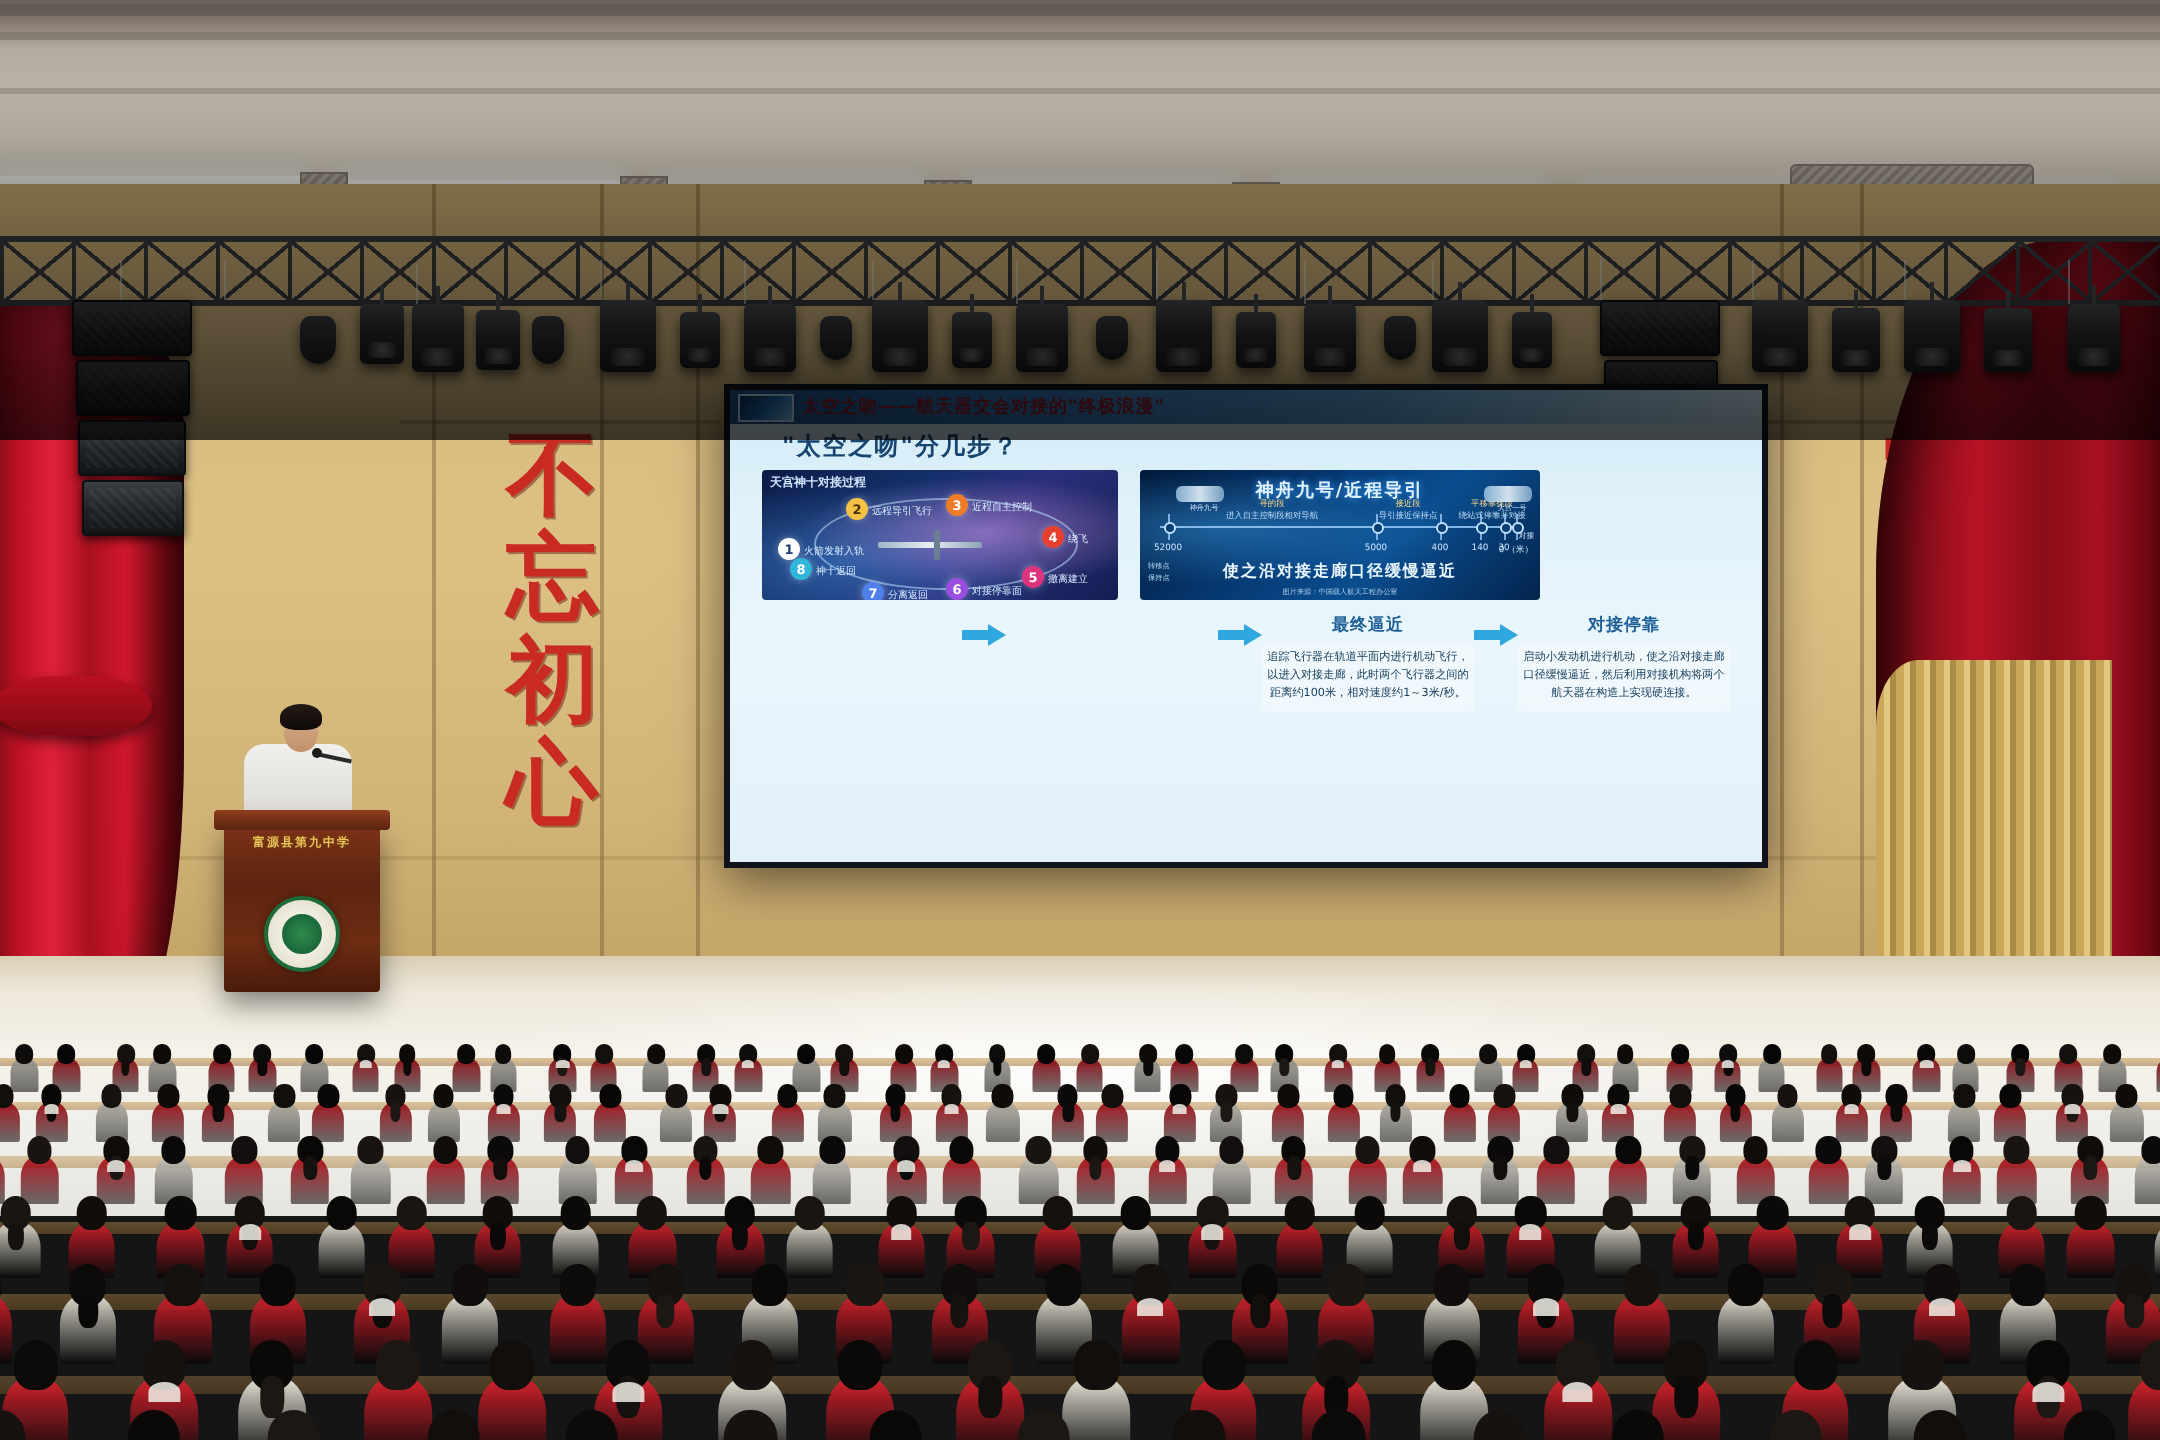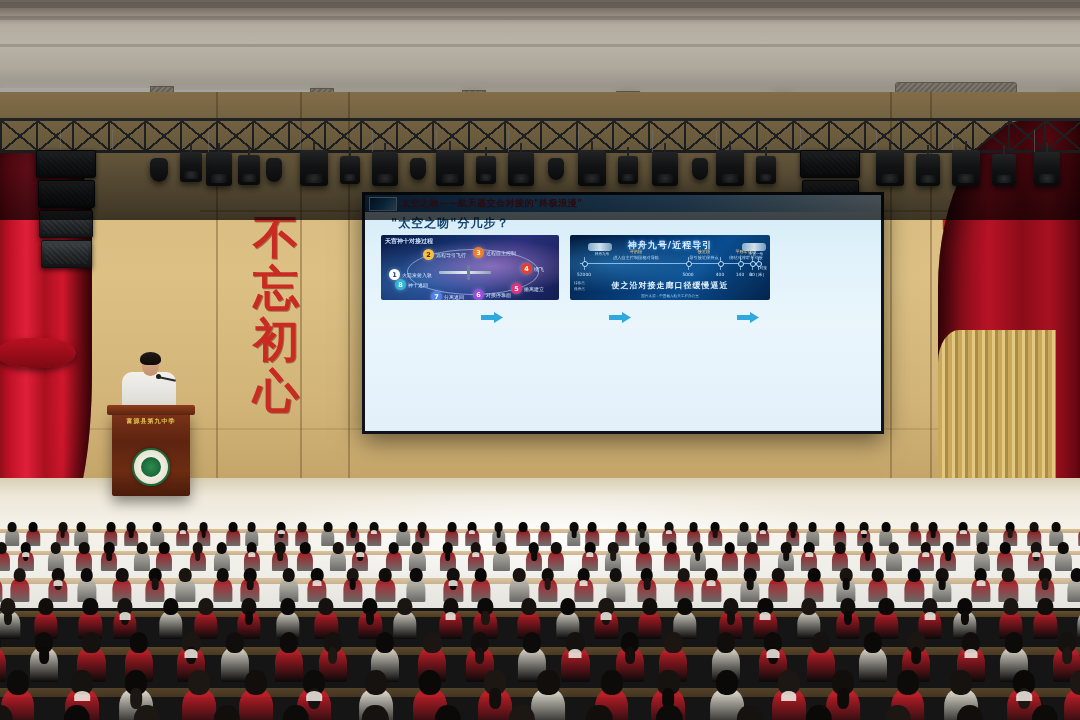--- a/index.html
+++ b/index.html
@@ -429,23 +429,31 @@
           <div style="position: absolute; left: 172px; top: 17px; width: 28px; text-align: center; font-size: 3.6px; color: rgb(207, 230, 255);">天宫一号</div>
         </div>
 
       <div class="flow" id="flow">
           <div class="farrow" style="left: 106px;"><svg width="22" height="11" viewBox="0 0 22 11">
               <path d="M0 3 h13 V0 l9 5.5 -9 5.5 V8 H0 Z" fill="#2fa8e0"></path>
             </svg></div>
           <div class="farrow" style="left: 234px;"><svg width="22" height="11" viewBox="0 0 22 11">
               <path d="M0 3 h13 V0 l9 5.5 -9 5.5 V8 H0 Z" fill="#2fa8e0"></path>
             </svg></div>
+          <div class="fcol" style="left: 256px;">
+            <div class="fhead" style="color: rgb(29, 95, 150);">最终逼近</div>
+            <div class="fbody">追踪飞行器在轨道平面内进行机动飞行，以进入对接走廊，此时两个飞行器之间的距离约100米，相对速度约1～3米/秒。</div>
+          </div>
           <div class="farrow" style="left: 362px;"><svg width="22" height="11" viewBox="0 0 22 11">
               <path d="M0 3 h13 V0 l9 5.5 -9 5.5 V8 H0 Z" fill="#2fa8e0"></path>
             </svg></div>
+          <div class="fcol" style="left: 384px;">
+            <div class="fhead" style="color: rgb(29, 95, 150);">对接停靠</div>
+            <div class="fbody">启动小发动机进行机动，使之沿对接走廊口径缓慢逼近，然后利用对接机构将两个航天器在构造上实现硬连接。</div>
+          </div>
         </div>
 
     </div>
   </div>
 
   <div class="stage-lip"></div>
   <div class="stage"></div>
   <div class="stage-glow"></div>
 
   <div class="spk-body"></div>

